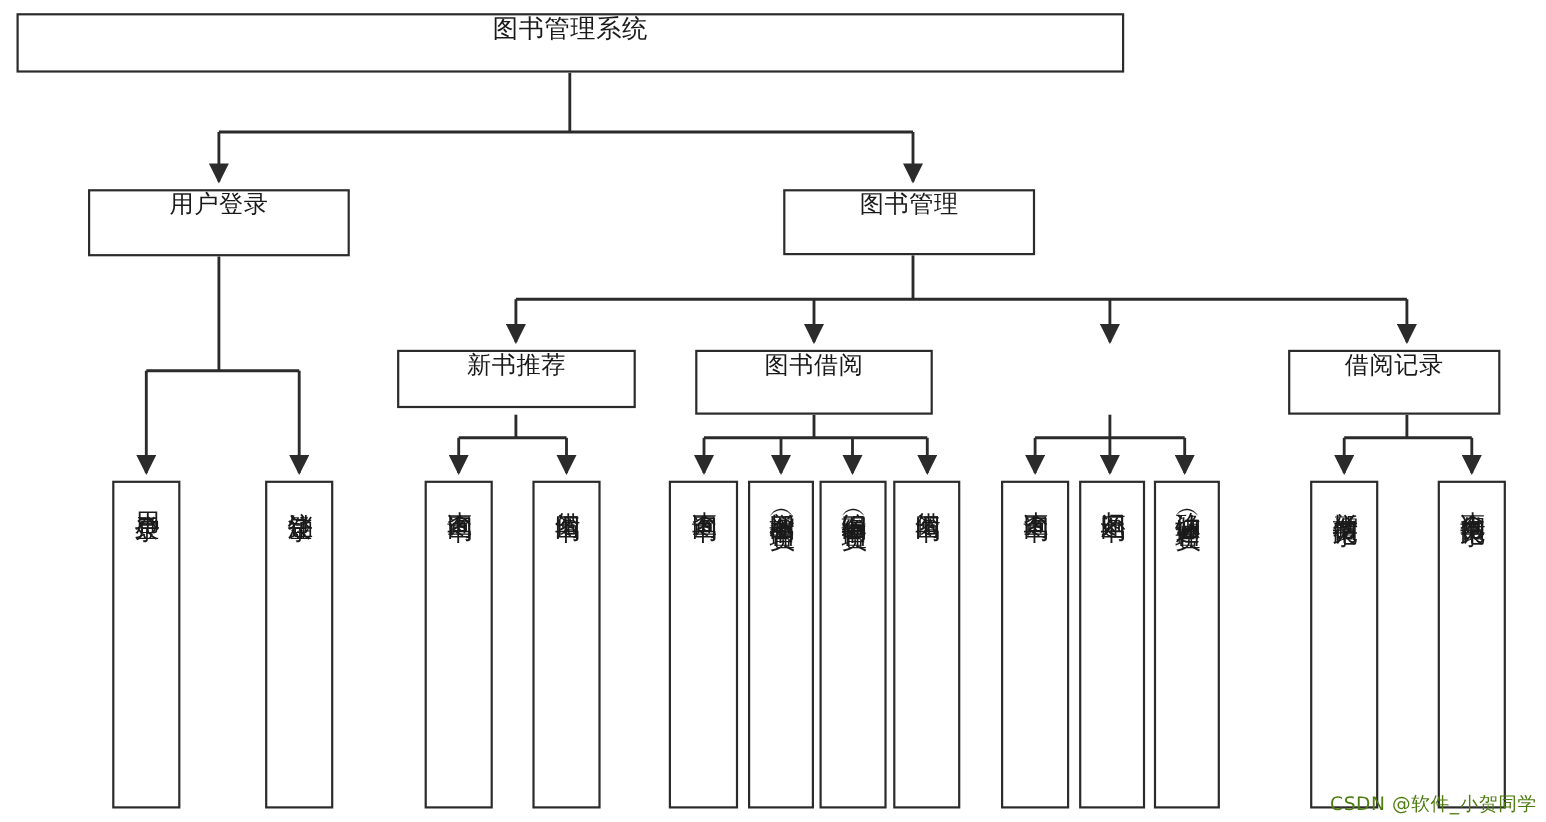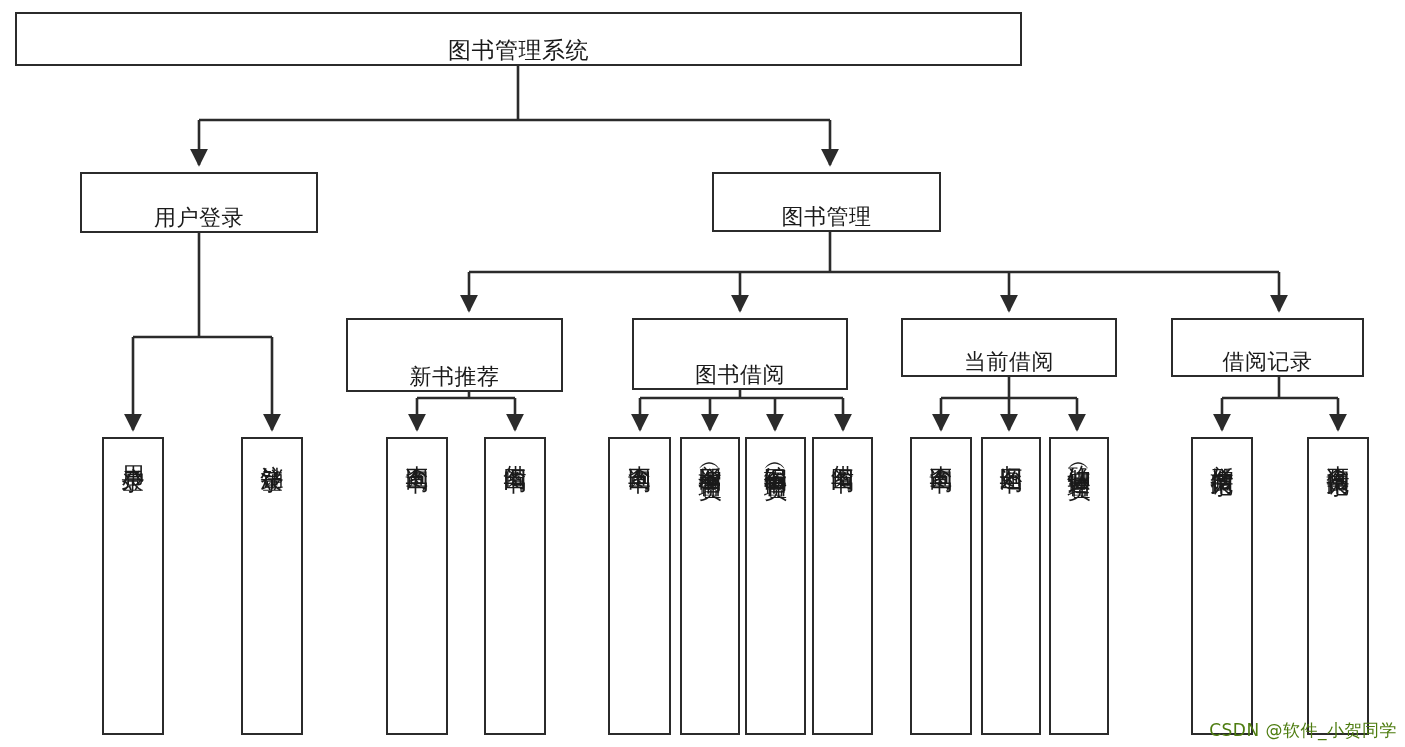--- a/index.html
+++ b/index.html
@@ -24,21 +24,21 @@
     width: 1405px;
     height: 747px;
     pointer-events: none;
   }
   .node {
     position: absolute;
     box-sizing: border-box;
     border: 2px solid #2b2b2b;
     background: #ffffff;
     display: flex;
-    align-items: flex-end;
+    align-items: flex-start;
     justify-content: center;
     color: #1a1a1a;
   }
   .node-label {
     display: block;
     text-align: center;
     line-height: 1.18;
     white-space: nowrap;
   }
   .node.horizontal .node-label {
@@ -130,28 +130,25 @@
     <span class="node-label">图书管理系统</span>
   </div>
 
   <div class="node horizontal" style="left:80px; top:172px; width:238px; height:61px;">
     <span class="node-label">用户登录</span>
   </div>
   <div class="node horizontal" style="left:712px; top:172px; width:229px; height:60px;">
     <span class="node-label">图书管理</span>
   </div>
 
-  <div class="node horizontal" style="left:346px; top:318px; width:217px; height:74px;">
+  <div class="node horizontal" style="left:361px; top:318px; width:217px; height:53px;">
     <span class="node-label">新书推荐</span>
   </div>
-  <div class="node horizontal" style="left:632px; top:318px; width:216px; height:72px;">
+  <div class="node horizontal" style="left:632px; top:318px; width:216px; height:59px;">
     <span class="node-label">图书借阅</span>
-  </div>
-  <div class="node horizontal" style="left:901px; top:318px; width:216px; height:59px;">
-    <span class="node-label">当前借阅</span>
   </div>
   <div class="node horizontal" style="left:1171px; top:318px; width:193px; height:59px;">
     <span class="node-label">借阅记录</span>
   </div>
 
   <div class="node vertical" style="left:102px; top:437px; width:62px; height:298px;">
     <span class="node-label">用户登录</span>
   </div>
   <div class="node vertical" style="left:241px; top:437px; width:62px; height:298px;">
     <span class="node-label">注销登录</span>

